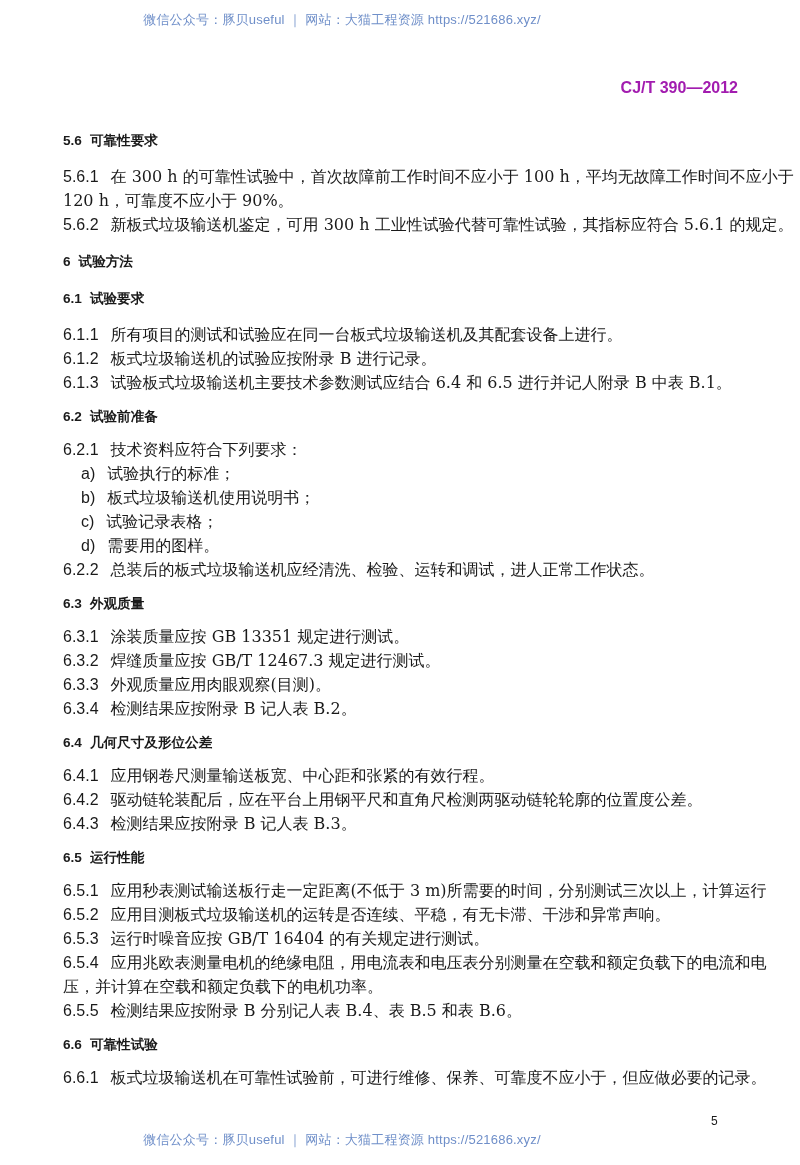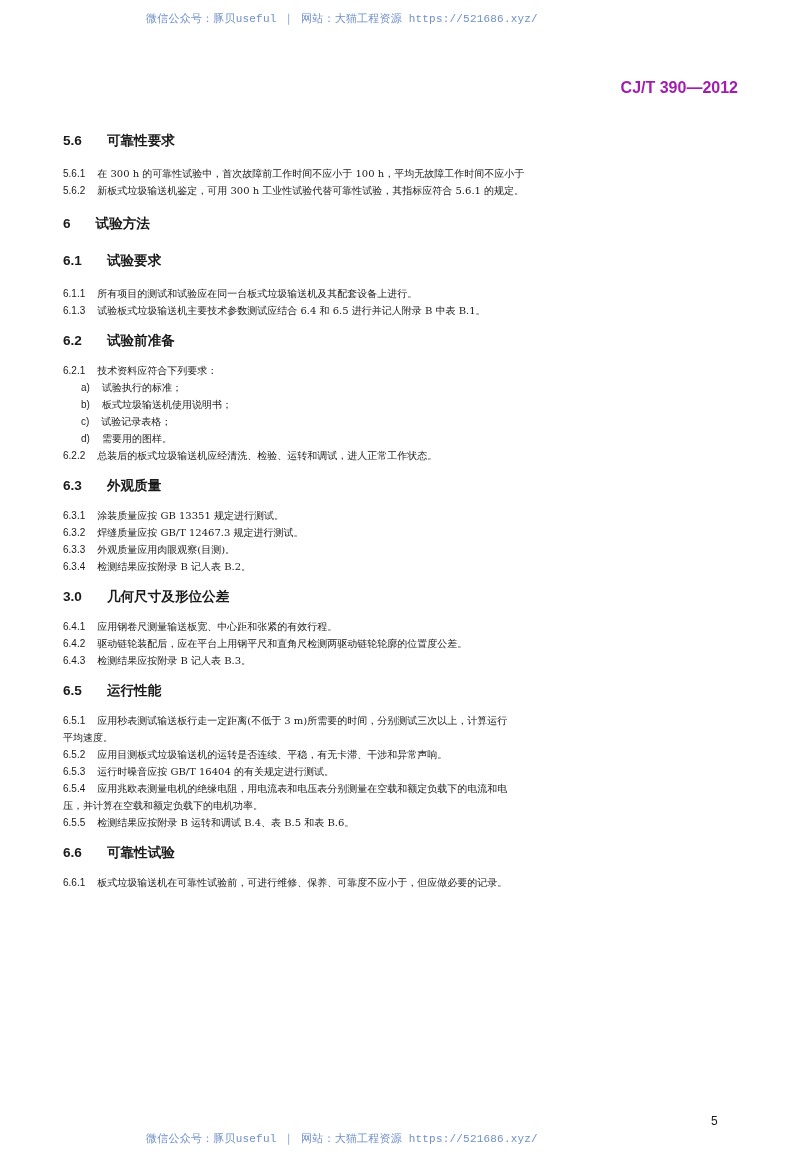--- a/index.html
+++ b/index.html
@@ -13,23 +13,23 @@
       position: relative;
       overflow: hidden;
       font-family: "DejaVu Serif", "Liberation Serif", serif;
       color: #1a1a1a;
     }
     .watermark {
       position: absolute;
       left: 0;
       width: 684px;
       text-align: center;
-      font-size: 11px;
+      font-size: 13px;
       color: #6f8fc9;
-      font-family: Liberation Mono, monospace;
+      font-family: Liberation Sans, sans-serif;
       letter-spacing: 0.2px;
     }
     .wm-top { top: 11px; }
     .wm-bottom { top: 1131px; }
     .std-code {
       position: absolute;
       top: 79px;
       right: 62px;
       font-family: "Liberation Sans", "DejaVu Sans", sans-serif;
       font-weight: bold;
@@ -43,37 +43,37 @@
       font-size: 12px;
       font-family: "Liberation Sans", sans-serif;
     }
     .content {
       position: absolute;
       left: 63px;
       top: 128px;
       width: 680px;
     }
     .line {
-      font-size: 10px;
-      line-height: 17px;
+      font-size: 16px;
+      line-height: 24px;
       white-space: nowrap;
     }
     .heading {
       font-family: "DejaVu Sans", sans-serif;
       font-weight: bold;
       font-size: 13.6px;
       line-height: 24px;
       white-space: nowrap;
     }
     .num {
       display: inline-block;
       font-family: "Liberation Sans", "DejaVu Sans", sans-serif;
       margin-right: 12px;
     }
-    .heading .num { margin-right: 25px; font-weight: bold; }
+    .heading .num { margin-right: 8px; font-weight: bold; }
     .sub-item {
       padding-left: 18px;
     }
     .sub-item .num {
       margin-right: 12px;
     }
     .gap-h { height: 12px; }
     .gap-s { height: 9px; }
   </style>
 </head>
@@ -85,38 +85,42 @@
 
 <div class="content">
 
   <div class="heading">
     <span class="num">5.6</span><span>可靠性要求</span>
   </div>
   <div class="gap-h"></div>
   <div class="line">
     <span class="num">5.6.1</span><span>在 300 h 的可靠性试验中，首次故障前工作时间不应小于 100 h，平均无故障工作时间不应小于</span>
   </div>
+  <div class="line">120 h，可靠度不应小于 90%。</div>
   <div class="line">
     <span class="num">5.6.2</span><span>新板式垃圾输送机鉴定，可用 300 h 工业性试验代替可靠性试验，其指标应符合 5.6.1 的规定。</span>
   </div>
   <div class="gap-h"></div>
 
   <div class="heading">
     <span class="num">6</span><span>试验方法</span>
   </div>
   <div class="gap-h"></div>
 
   <div class="heading">
     <span class="num">6.1</span><span>试验要求</span>
   </div>
   <div class="gap-h"></div>
   <div class="line">
     <span class="num">6.1.1</span><span>所有项目的测试和试验应在同一台板式垃圾输送机及其配套设备上进行。</span>
   </div>
   <div class="line">
+    <span class="num">6.1.2</span><span>板式垃圾输送机的试验应按附录 B 进行记录。</span>
+  </div>
+  <div class="line">
     <span class="num">6.1.3</span><span>试验板式垃圾输送机主要技术参数测试应结合 6.4 和 6.5 进行并记人附录 B 中表 B.1。</span>
   </div>
   <div class="gap-s"></div>
 
   <div class="heading">
     <span class="num">6.2</span><span>试验前准备</span>
   </div>
   <div class="gap-s"></div>
   <div class="line">
     <span class="num">6.2.1</span><span>技术资料应符合下列要求：</span>
@@ -150,54 +154,53 @@
   </div>
   <div class="line">
     <span class="num">6.3.3</span><span>外观质量应用肉眼观察(目测)。</span>
   </div>
   <div class="line">
     <span class="num">6.3.4</span><span>检测结果应按附录 B 记人表 B.2。</span>
   </div>
   <div class="gap-s"></div>
 
   <div class="heading">
-    <span class="num">3.0</span><span>几何尺寸及形位公差</span>
+    <span class="num">6.4</span><span>几何尺寸及形位公差</span>
   </div>
   <div class="gap-s"></div>
   <div class="line">
     <span class="num">6.4.1</span><span>应用钢卷尺测量输送板宽、中心距和张紧的有效行程。</span>
   </div>
   <div class="line">
     <span class="num">6.4.2</span><span>驱动链轮装配后，应在平台上用钢平尺和直角尺检测两驱动链轮轮廓的位置度公差。</span>
   </div>
   <div class="line">
     <span class="num">6.4.3</span><span>检测结果应按附录 B 记人表 B.3。</span>
   </div>
   <div class="gap-s"></div>
 
   <div class="heading">
     <span class="num">6.5</span><span>运行性能</span>
   </div>
   <div class="gap-s"></div>
   <div class="line">
     <span class="num">6.5.1</span><span>应用秒表测试输送板行走一定距离(不低于 3 m)所需要的时间，分别测试三次以上，计算运行</span>
   </div>
-  <div class="line">平均速度。</div>
   <div class="line">
     <span class="num">6.5.2</span><span>应用目测板式垃圾输送机的运转是否连续、平稳，有无卡滞、干涉和异常声响。</span>
   </div>
   <div class="line">
     <span class="num">6.5.3</span><span>运行时噪音应按 GB/T 16404 的有关规定进行测试。</span>
   </div>
   <div class="line">
     <span class="num">6.5.4</span><span>应用兆欧表测量电机的绝缘电阻，用电流表和电压表分别测量在空载和额定负载下的电流和电</span>
   </div>
   <div class="line">压，并计算在空载和额定负载下的电机功率。</div>
   <div class="line">
-    <span class="num">6.5.5</span><span>检测结果应按附录 B 运转和调试 B.4、表 B.5 和表 B.6。</span>
+    <span class="num">6.5.5</span><span>检测结果应按附录 B 分别记人表 B.4、表 B.5 和表 B.6。</span>
   </div>
   <div class="gap-s"></div>
 
   <div class="heading">
     <span class="num">6.6</span><span>可靠性试验</span>
   </div>
   <div class="gap-s"></div>
   <div class="line">
     <span class="num">6.6.1</span><span>板式垃圾输送机在可靠性试验前，可进行维修、保养、可靠度不应小于，但应做必要的记录。</span>
   </div>

